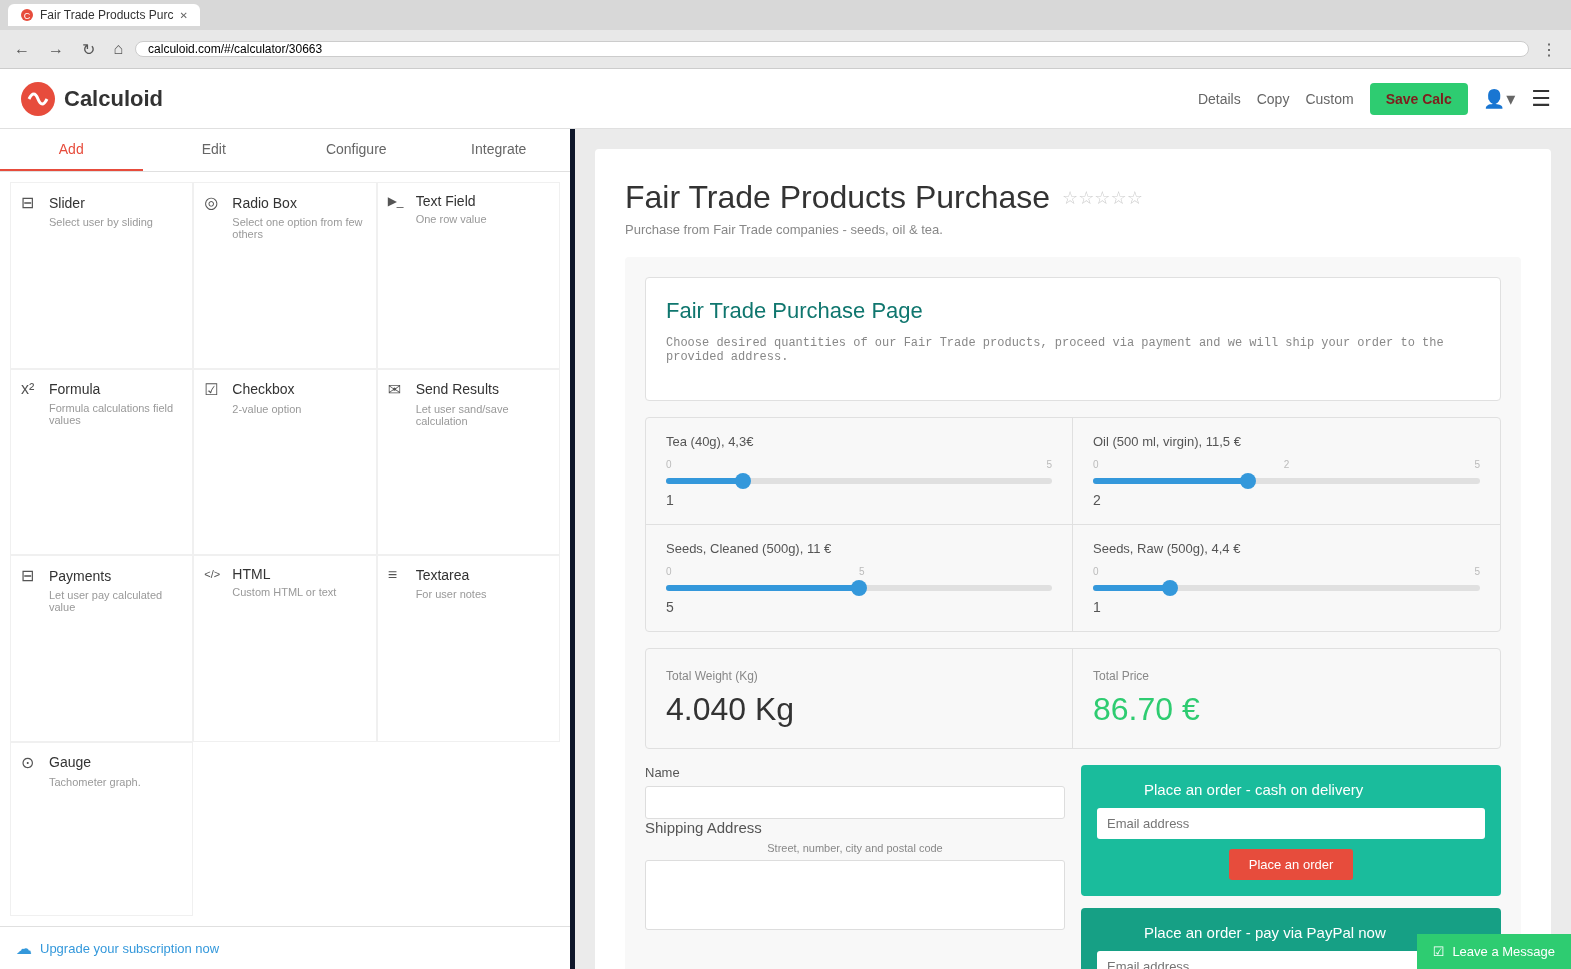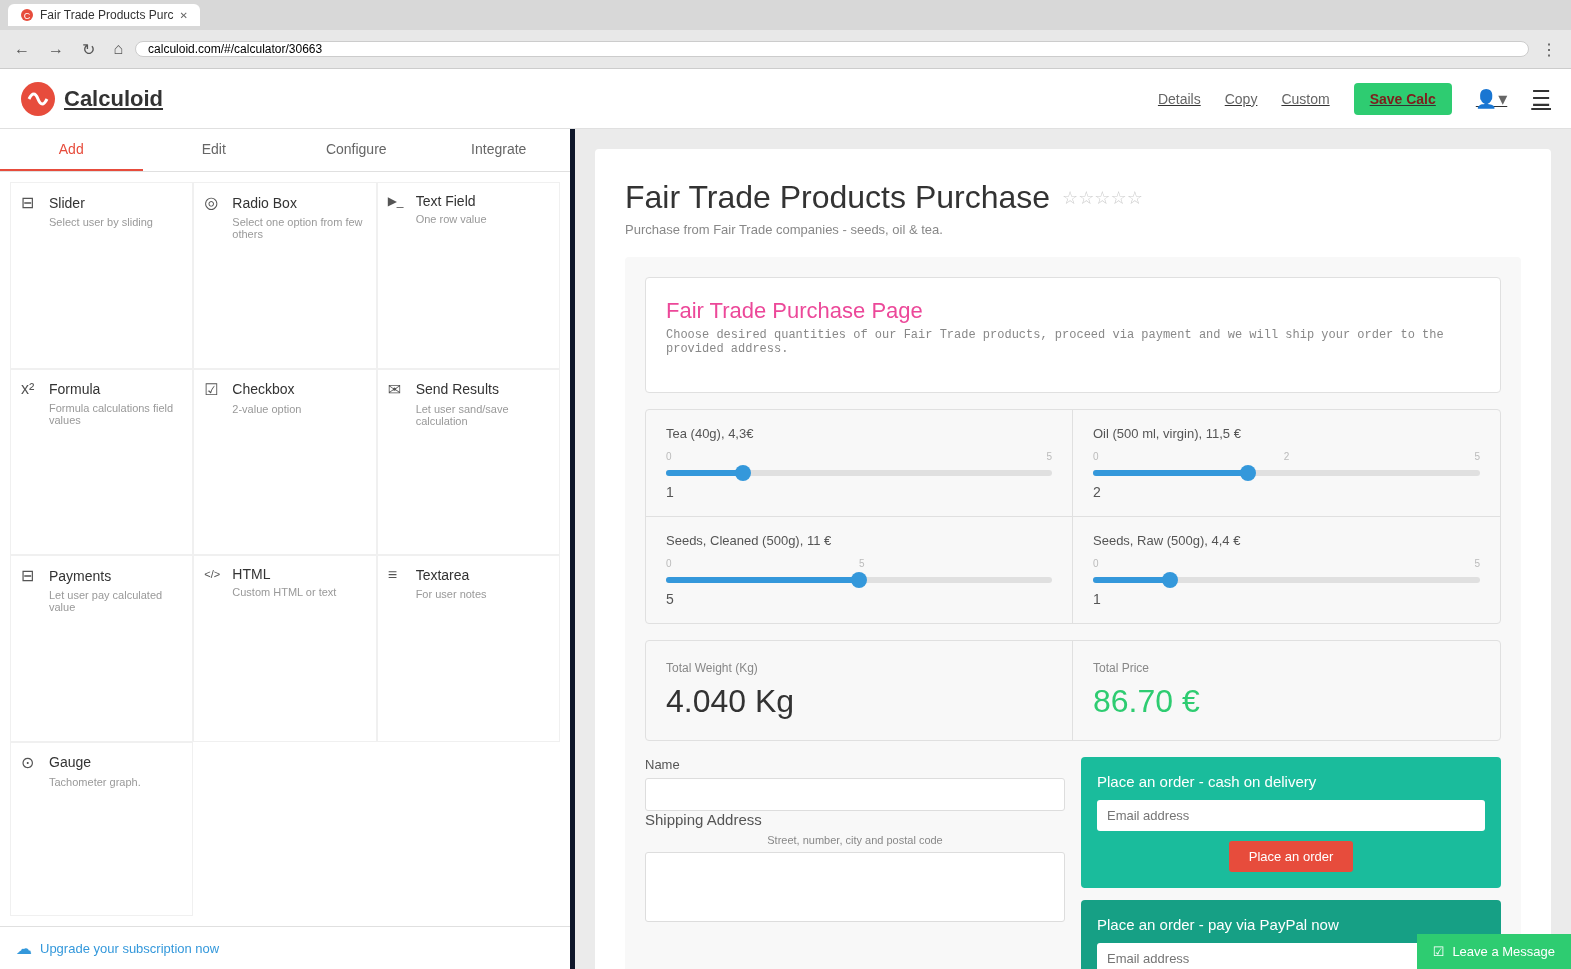--- a/index.html
+++ b/index.html
@@ -10,24 +10,24 @@
     .browser-titlebar { background: #d8d8d8; display: flex; align-items: center; padding: 4px 8px; font-size: 12px; height: 30px; }
     .browser-tab { background: white; border-radius: 6px 6px 0 0; padding: 4px 12px; font-size: 12px; display: flex; align-items: center; gap: 6px; max-width: 200px; }
     .browser-tab-close { color: #666; cursor: pointer; font-size: 10px; }
     .browser-toolbar { display: flex; align-items: center; padding: 4px 8px; gap: 6px; height: 38px; }
     .browser-nav-btn { background: none; border: none; cursor: pointer; color: #555; font-size: 16px; padding: 2px 6px; }
     .browser-nav-btn:disabled { color: #bbb; }
     .browser-address-bar { flex: 1; height: 16px; border: 1px solid #ccc; border-radius: 13px; padding: 2px 12px; font-size: 12px; background: white; }
 
     
     .app { display: flex; flex-direction: column; height: calc(969px - 68px); }
-    .app-header { background: white; border-bottom: 1px solid #e0e0e0; display: flex; align-items: center; padding: 0 20px; height: 60px; text-decoration: underline; }
+    .app-header { background: white; border-bottom: 1px solid #e0e0e0; display: flex; align-items: center; padding: 0 20px; height: 60px; }
     .logo { display: flex; align-items: center; gap: 8px; font-size: 22px; font-weight: bold; color: #333; }
     .logo-icon { width: 36px; height: 36px; }
-    .header-nav { margin-left: auto; display: flex; align-items: center; gap: 24px; }
+    .header-nav { margin-left: auto; display: flex; align-items: center; gap: 16px; }
     .header-link { color: #666; text-decoration: none; font-size: 14px; cursor: pointer; }
     .save-calc-btn { background: #2ecc71; color: #7f1d1d; border: none; padding: 8px 16px; border-radius: 4px; cursor: pointer; font-size: 14px; font-weight: bold; }
     .header-user { color: #666; cursor: pointer; font-size: 18px; }
     .header-menu { color: #333; cursor: pointer; font-size: 22px; }
 
     
     .main-content { display: flex; flex: 1; overflow: hidden; }
 
     
     .sidebar { width: 575px; background: white; border-right: 5px solid #0f172a; display: flex; flex-direction: column; }
@@ -43,21 +43,21 @@
     .sidebar-footer { border-top: 1px solid #e0e0e0; padding: 12px 16px; display: flex; align-items: center; gap: 8px; color: #3498db; font-size: 13px; cursor: pointer; }
     .upgrade-icon { font-size: 16px; }
 
     
     .preview-area { flex: 1; background: #ebebeb; overflow-y: auto; padding: 20px; }
     .calculator-card { background: white; border-radius: 4px; padding: 30px; margin-bottom: 0; }
     .calc-title { font-size: 32px; font-weight: 300; color: #333; display: flex; align-items: center; gap: 12px; margin-bottom: 6px; }
     .stars { color: #ccc; font-size: 18px; }
     .calc-subtitle { color: #888; font-size: 13px; margin-bottom: 20px; }
     .calc-section { background: white; border: 1px solid #e0e0e0; border-radius: 4px; margin-bottom: 16px; padding: 20px; }
-    .calc-section-title { font-size: 22px; font-weight: 300; color: #ec4899; margin-bottom: 4px; }
+    .calc-section-title { font-size: 22px; font-weight: 300; color: #0f766e; margin-bottom: 12px; }
     .calc-section-desc { font-size: 12px; color: #888; margin-bottom: 16px; font-family: Liberation Mono, monospace; }
     .sliders-grid { display: grid; grid-template-columns: 1fr 1fr; gap: 0; border: 1px solid #e0e0e0; border-radius: 4px; }
     .slider-cell { padding: 16px 20px; border-right: 1px solid #e0e0e0; border-bottom: 1px solid #e0e0e0; }
     .slider-cell:nth-child(2n) { border-right: none; }
     .slider-cell:nth-last-child(-n+2) { border-bottom: none; }
     .slider-label { font-size: 13px; color: #555; margin-bottom: 10px; }
     .slider-track { position: relative; height: 6px; background: #e0e0e0; border-radius: 3px; margin: 8px 0; }
     .slider-fill { position: absolute; left: 0; top: 0; height: 100%; background: #3498db; border-radius: 3px; }
     .slider-thumb { position: absolute; top: 50%; transform: translateY(-50%); width: 16px; height: 16px; background: #3498db; border-radius: 50%; cursor: pointer; }
     .slider-value { font-size: 14px; color: #555; margin-top: 6px; }
@@ -71,21 +71,21 @@
     .result-value { font-size: 32px; font-weight: 300; color: #333; }
     .result-value.green { color: #2ecc71; }
     .form-label { font-size: 13px; color: #555; margin-bottom: 6px; display: block; }
     .form-input { width: 100%; border: 1px solid #ddd; border-radius: 3px; padding: 8px 10px; font-size: 13px; }
     .form-textarea { width: 100%; border: 1px solid #ddd; border-radius: 3px; padding: 8px 10px; font-size: 13px; height: 70px; resize: none; }
 
     
     .payment-section { border-radius: 4px; padding: 16px; margin-bottom: 12px; }
     .payment-cash { background: #1abc9c; }
     .payment-paypal { background: #16a085; }
-    .payment-title { color: white; font-size: 15px; margin-bottom: 10px; }
+    .payment-title { color: white; font-size: 15px; margin-bottom: 10px; margin-left: 47px; }
     .payment-input { width: 100%; border: none; border-radius: 3px; padding: 8px 10px; font-size: 13px; margin-bottom: 10px; }
     .payment-btn { background: #e74c3c; color: white; border: none; padding: 8px 20px; border-radius: 3px; cursor: pointer; font-size: 13px; display: block; margin: 0 auto; }
 
     
     .leave-message { position: fixed; bottom: 0; right: 0; background: #2ecc71; color: white; padding: 10px 16px; display: flex; align-items: center; gap: 8px; cursor: pointer; font-size: 13px; }
 
     .calc-inner { background: #f8f8f8; border-radius: 4px; padding: 20px; }
   </style>
 </head>
 <body>

